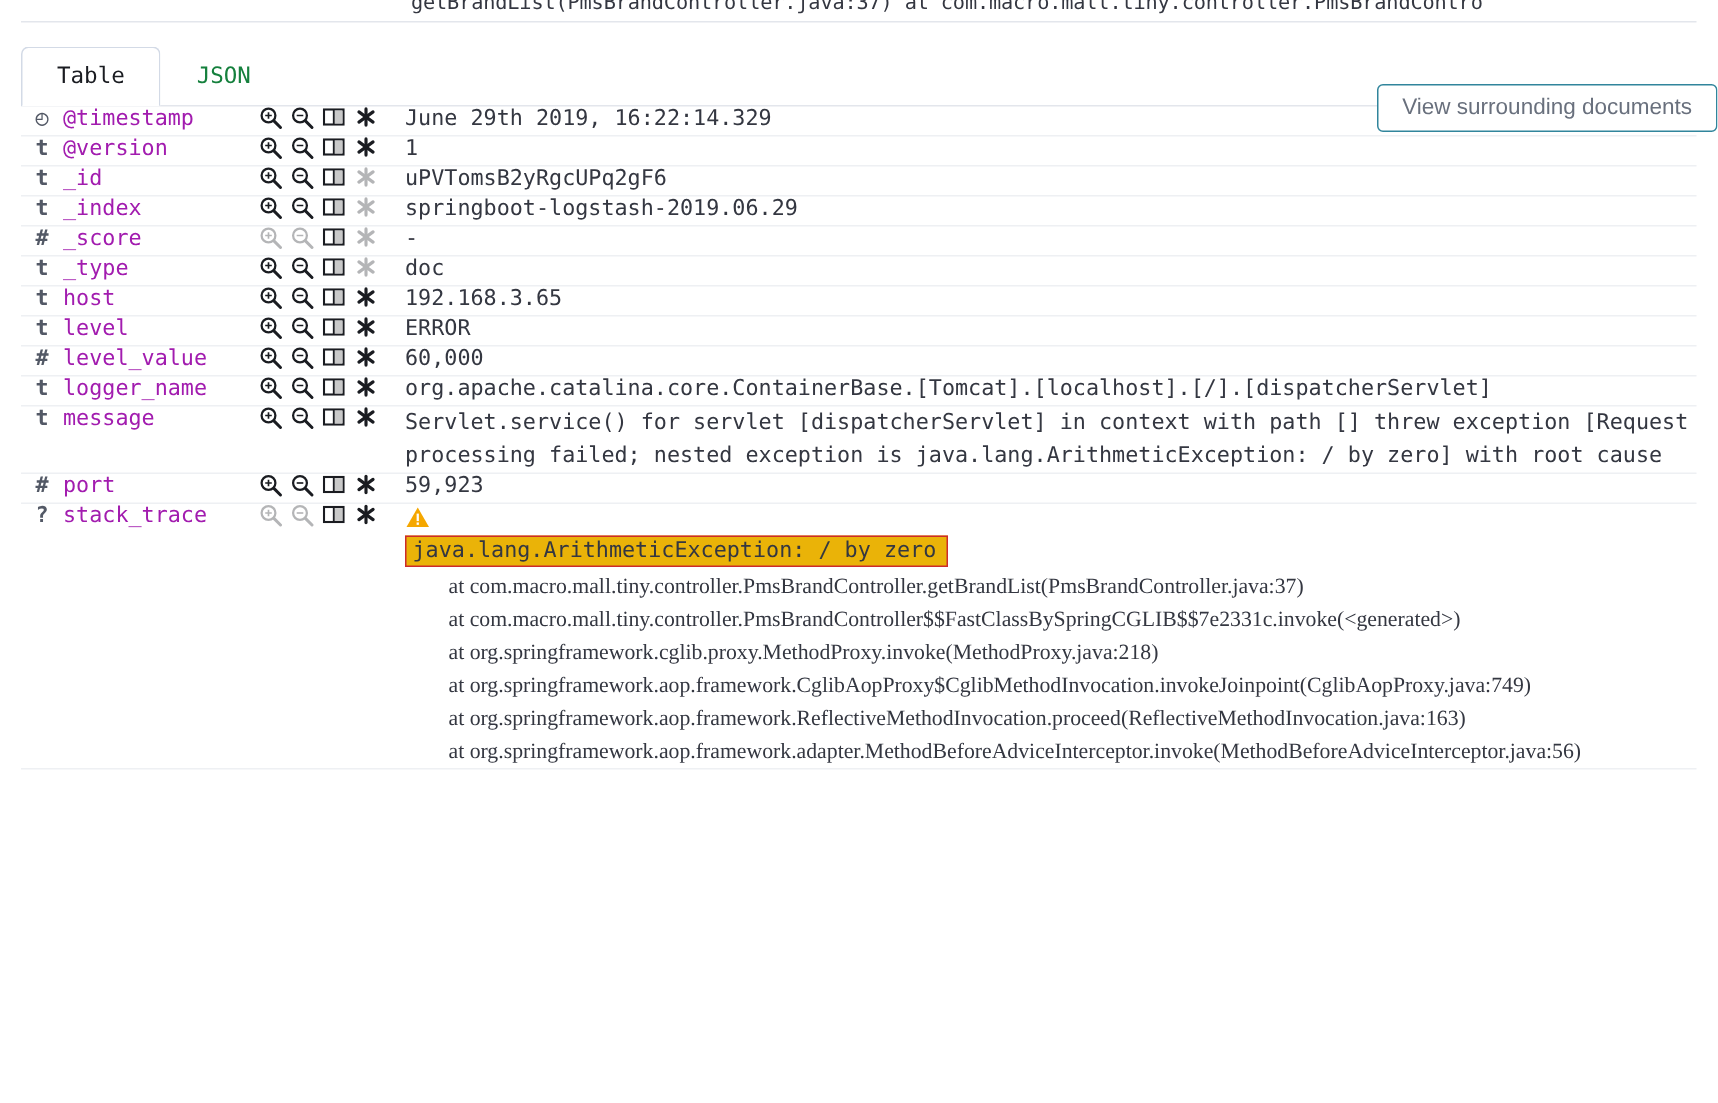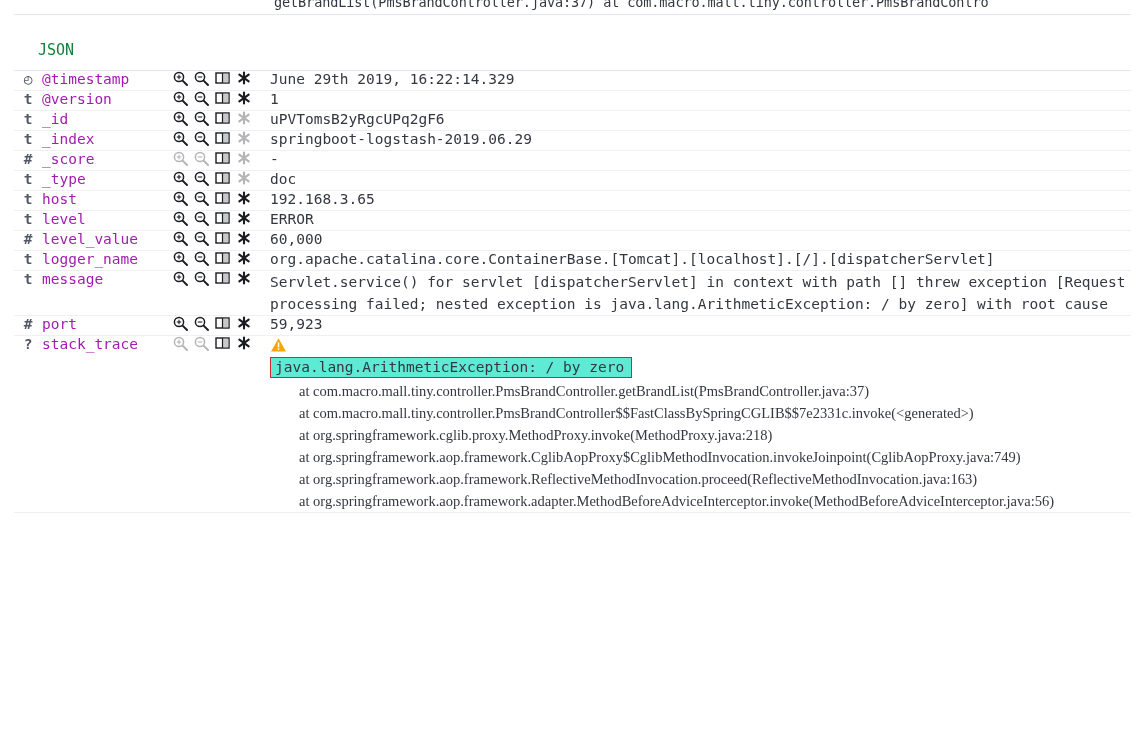--- a/index.html
+++ b/index.html
@@ -150,21 +150,21 @@
   
   .value-line { white-space: nowrap; }
   .value-wrap { white-space: pre-wrap; word-break: break-all; line-height: 22px; }
 
   
   .warn-icon { margin: 1px 0 4px 0; line-height: 0; }
   .exc-box {
     display: inline-block;
     border: 1px solid #cc2b2b;
     padding: 1px 7px 2px 4px;
-    background: #5eead4;
+    background: #eab308;
     color: #343741;
     margin-bottom: 2px;
   }
   .trace-body {
     white-space: pre-wrap;
     word-break: break-all;
     line-height: 22px;
     font-family: Liberation Serif, serif;
     font-size: 14.5px;
   }
@@ -172,24 +172,28 @@
 </head>
 <body>
 
 <div class="clipped-top">
   <span class="clip-text">getBrandList(PmsBrandController.java:37) at com.macro.mall.tiny.controller.PmsBrandContro</span>
 </div>
 
 <div class="panel">
 
   <div class="tabbar">
+    <div class="tab active">
+      <span>Table</span>
+    </div>
     <div class="tab">
       <span>JSON</span>
     </div>
     <div class="tab-spacer"></div>
+    <button class="surround-btn">View surrounding documents</button>
   </div>
 
   <table class="doc-table">
     <tbody id="rows-body">
         <tr>
           <td class="col-type type-clock">◴</td>
           <td class="col-name">@timestamp</td>
           <td class="col-actions"><span class="act"><svg width="16" height="16" viewBox="0 0 16 16">
                 <circle cx="6" cy="6" r="4.6" fill="none" stroke="#1a1c21" stroke-width="1.5"></circle>
                 <path d="M9.6 9.6 L14 14" stroke="#1a1c21" stroke-width="2" stroke-linecap="round"></path>

